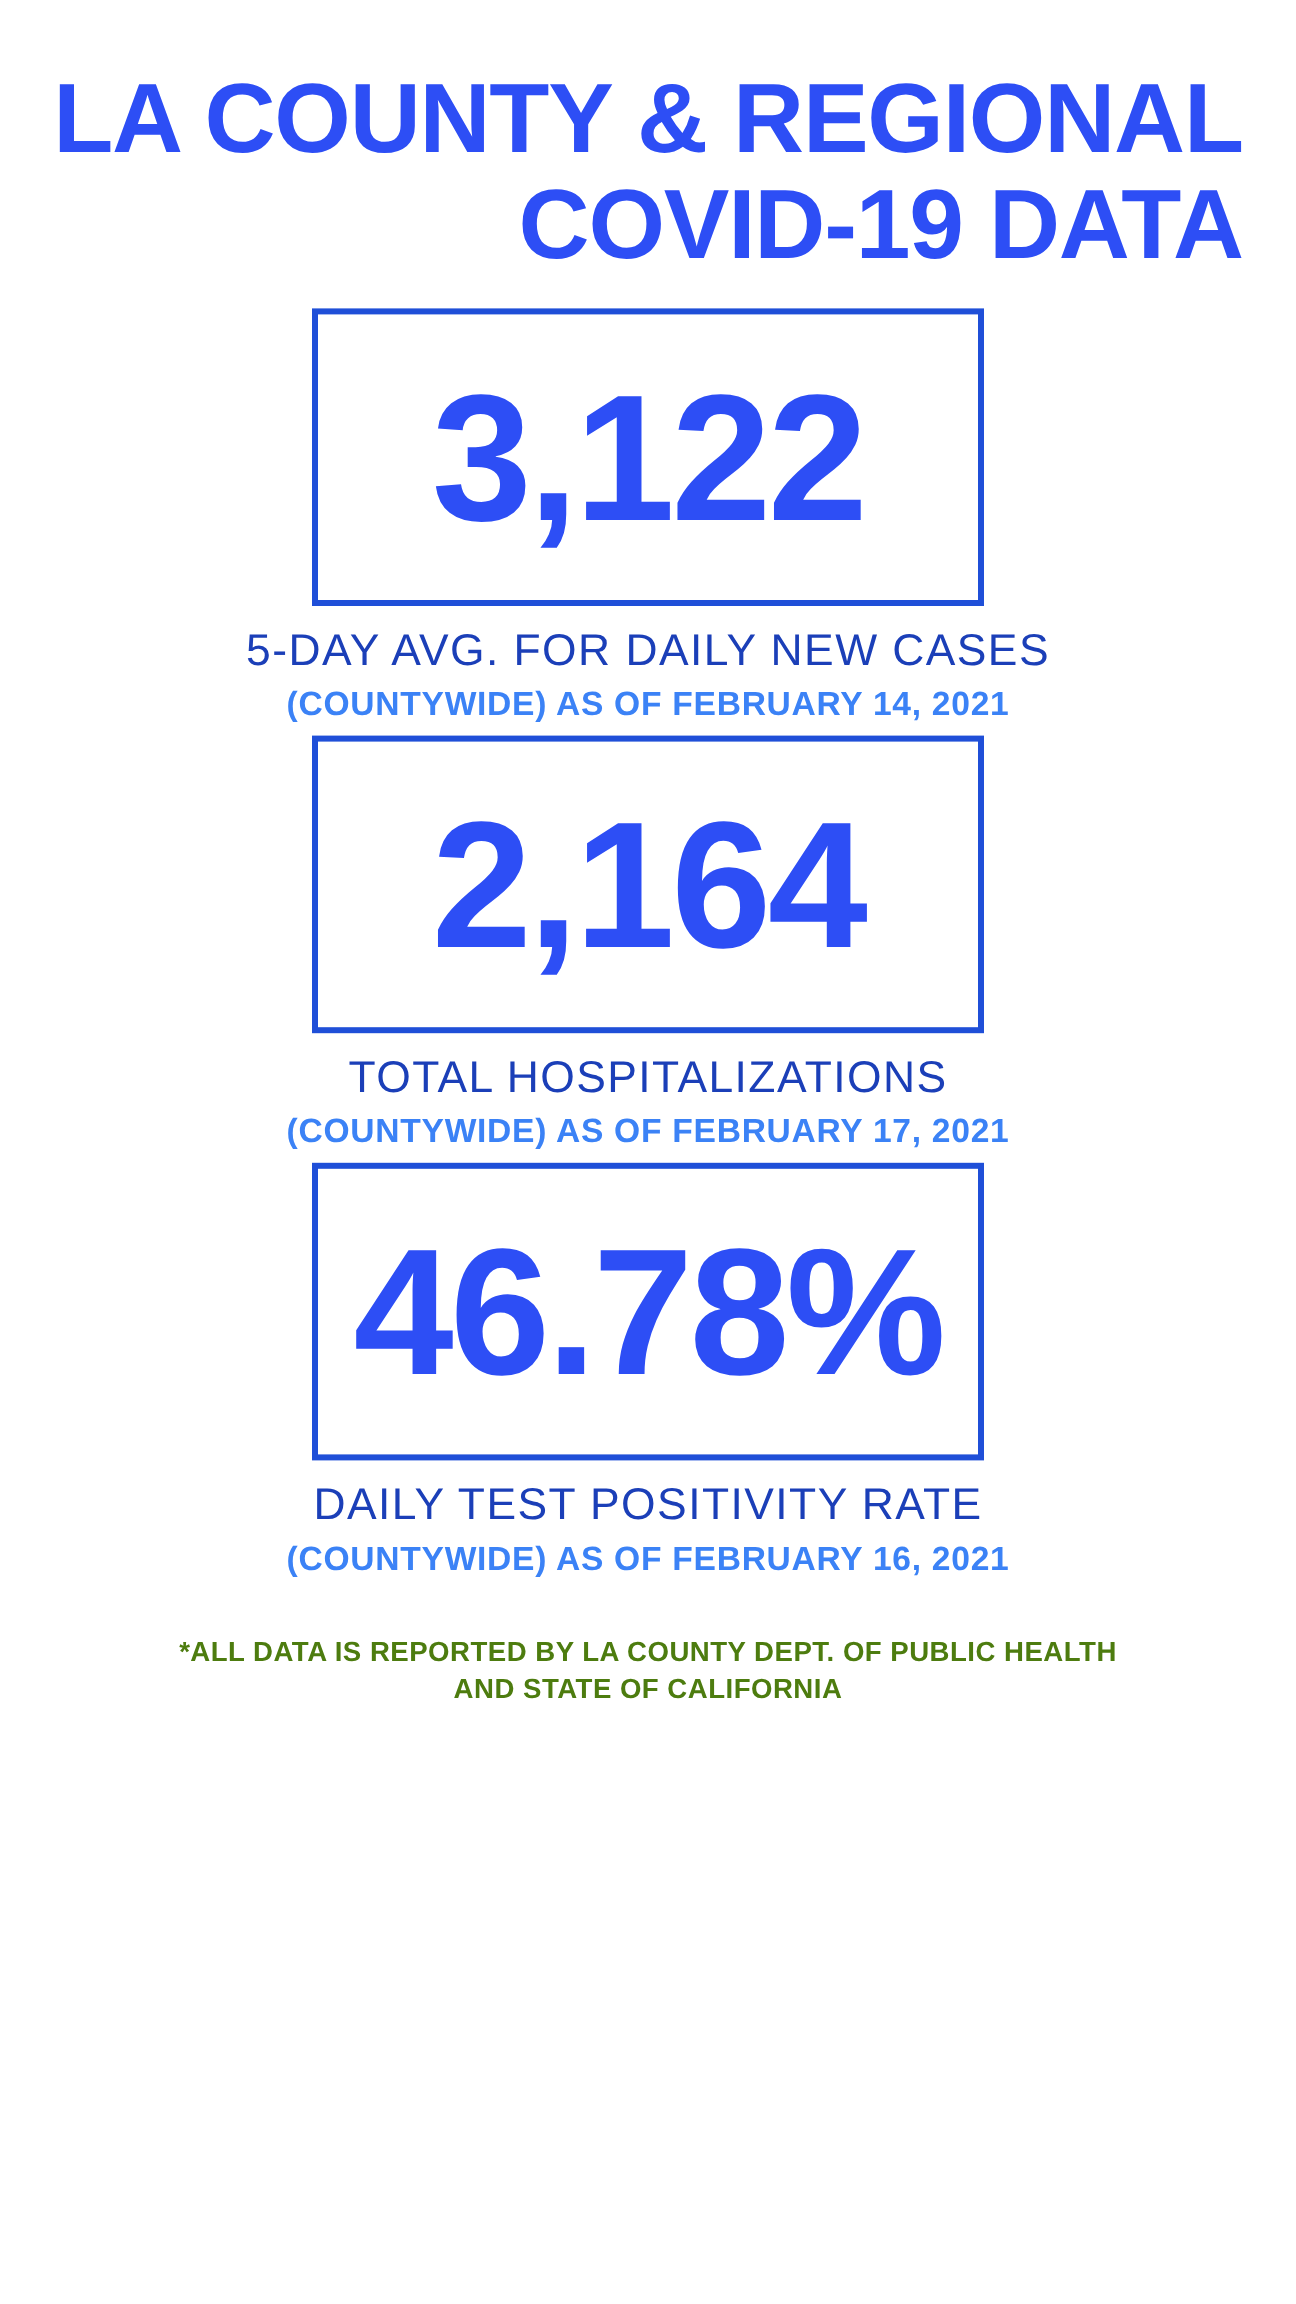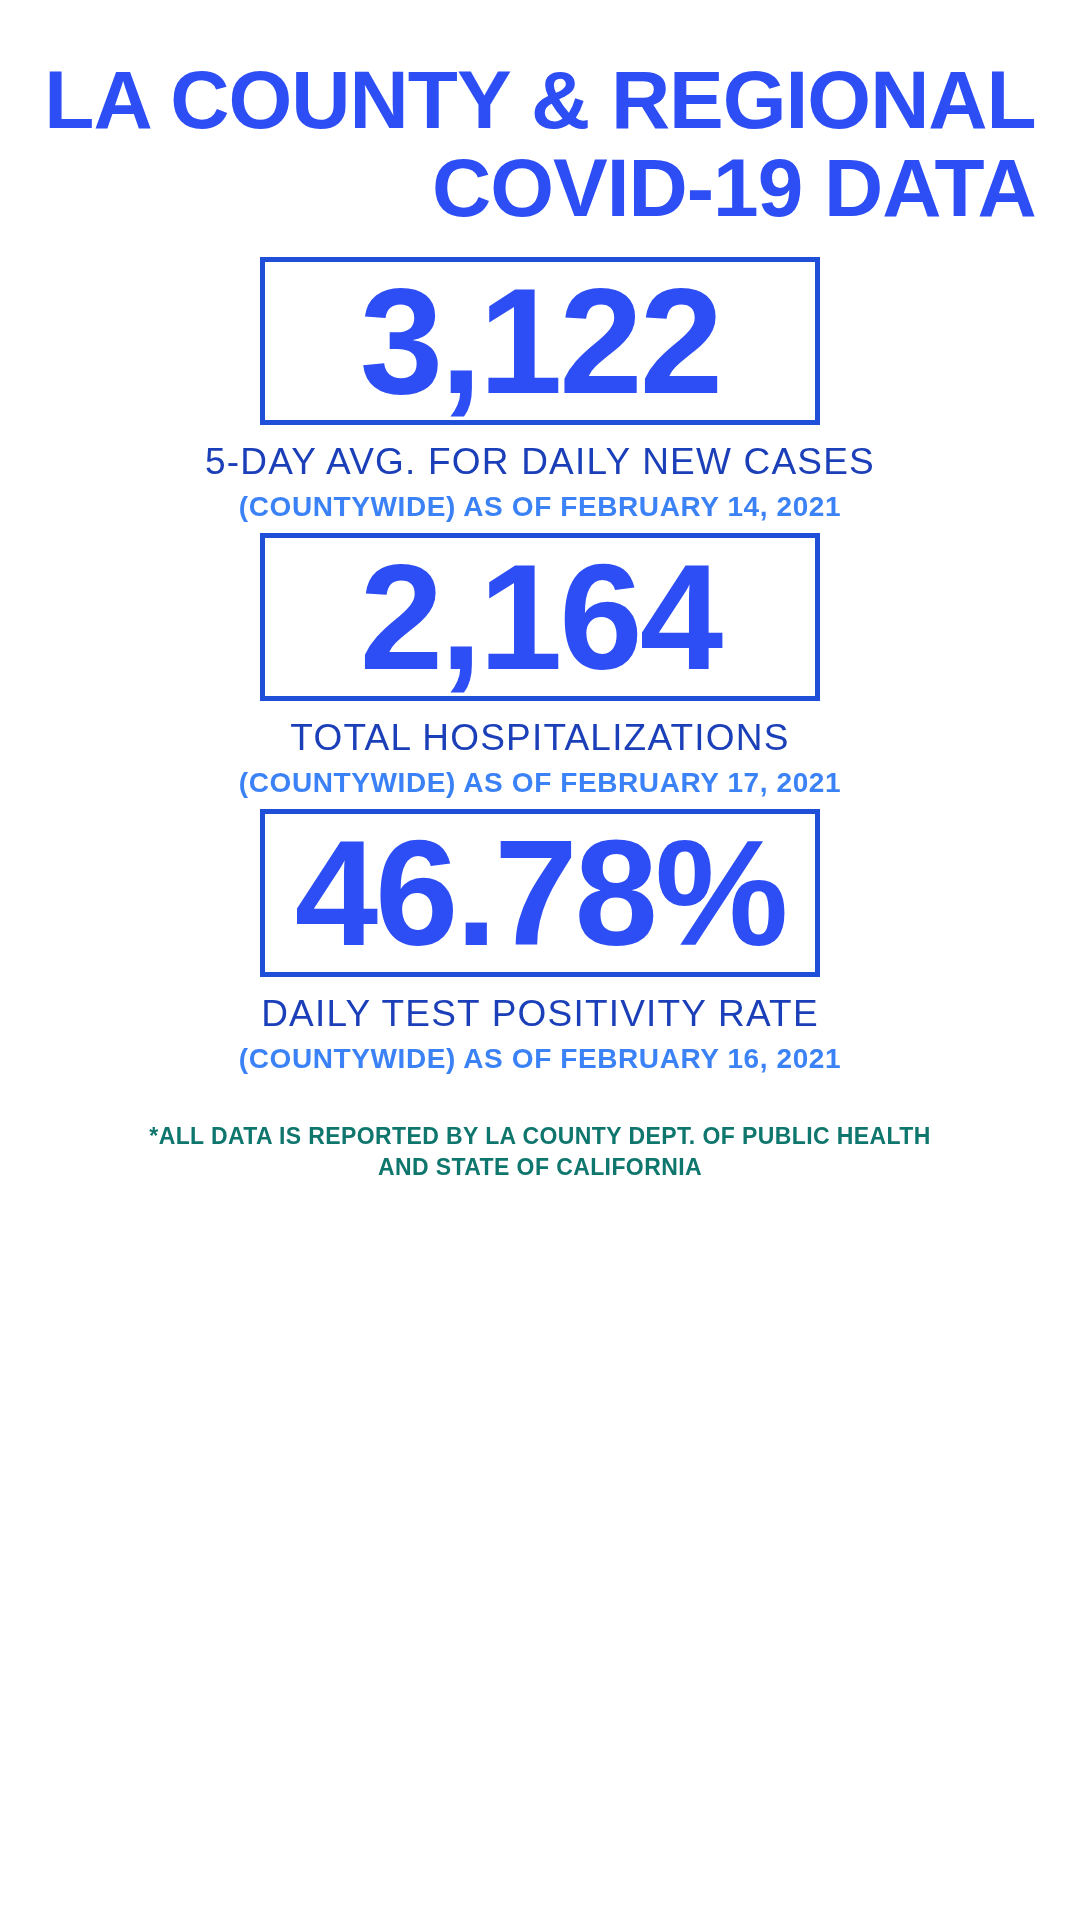--- a/index.html
+++ b/index.html
@@ -52,21 +52,21 @@
   .stat {
     width: 100%;
     display: flex;
     flex-direction: column;
     align-items: center;
     margin-bottom: 10px;
   }
   .stat-box {
     box-sizing: border-box;
     width: 560px;
-    height: 168px;
+    height: 248px;
     border: 5px solid #1f4fd8;
     display: flex;
     align-items: center;
     justify-content: center;
     margin-bottom: 16px;
   }
   .stat-value {
     color: #2d4ef5;
     font-weight: bold;
     font-size: 150px;
@@ -97,21 +97,21 @@
   .stat.icu .stat-sub {
     font-size: 30px;
   }
   .stat.icu .stat-label {
     font-size: 40px;
   }
 
   
   .footnote {
     margin-top: 36px;
-    color: #0f766e;
+    color: #4d7c0f;
     font-weight: bold;
     font-size: 23px;
     letter-spacing: 0.4px;
     text-transform: uppercase;
     text-align: center;
     line-height: 1.35;
   }
 </style>
 </head>
 <body>

